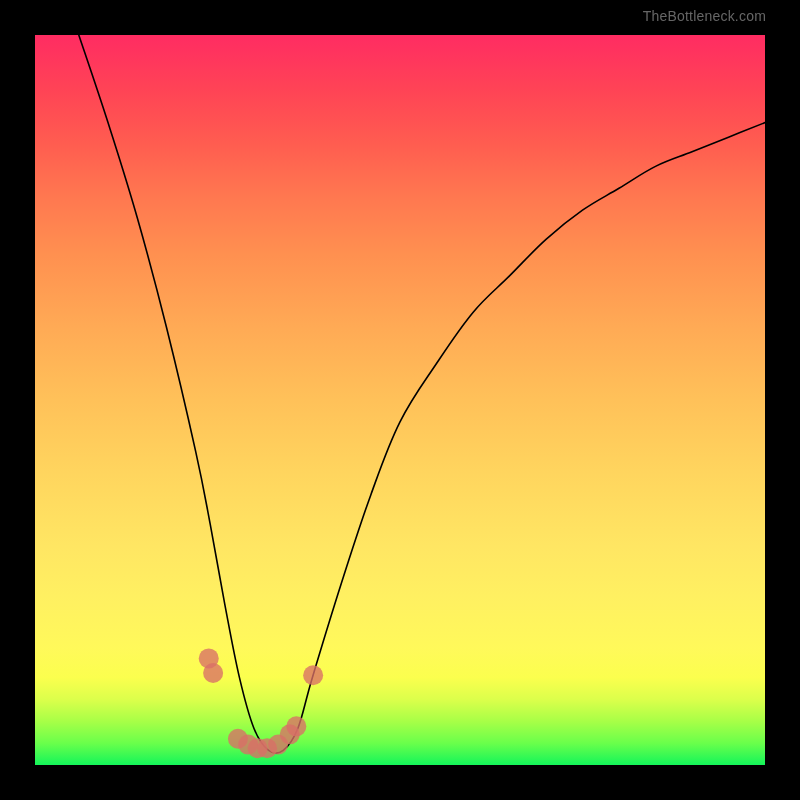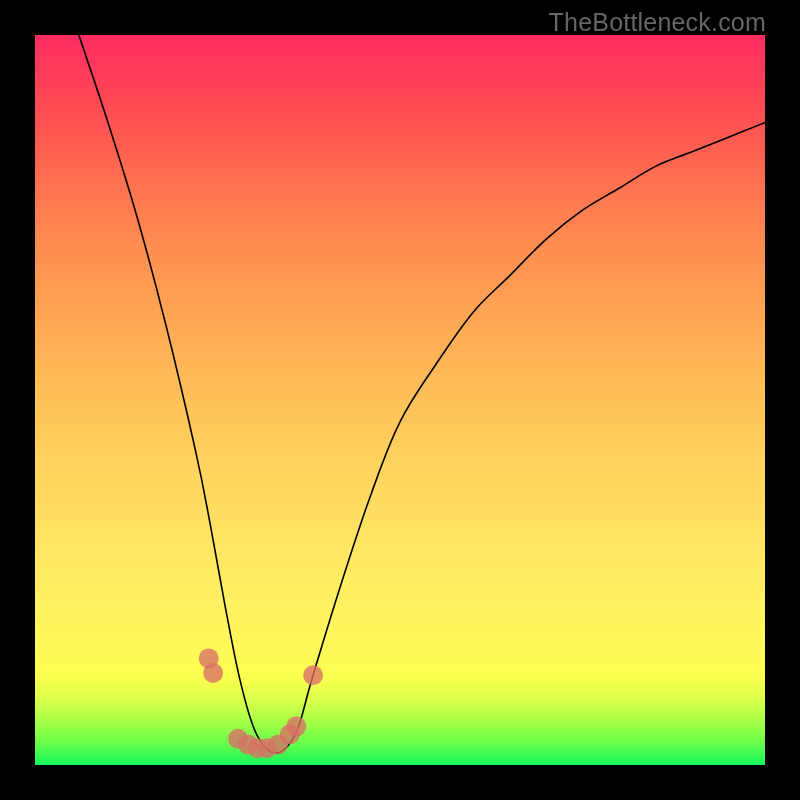--- a/index.html
+++ b/index.html
@@ -50,21 +50,21 @@
     left: 0;
     top: 0;
     width: 730px;
     height: 730px;
   }
   .attribution {
     position: absolute;
     right: 34px;
     top: 8px;
     color: #666;
-    font-size: 25px;
+    font-size: 14px;
     font-weight: 400;
     letter-spacing: 0.2px;
   }
   .curve {
     fill: none;
     stroke: #000;
     stroke-width: 1.6;
     stroke-linecap: round;
   }
   .dot {

